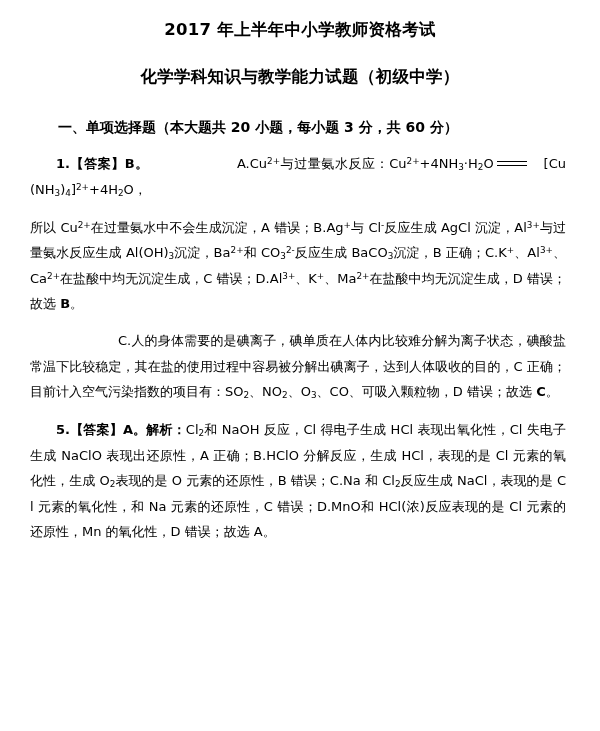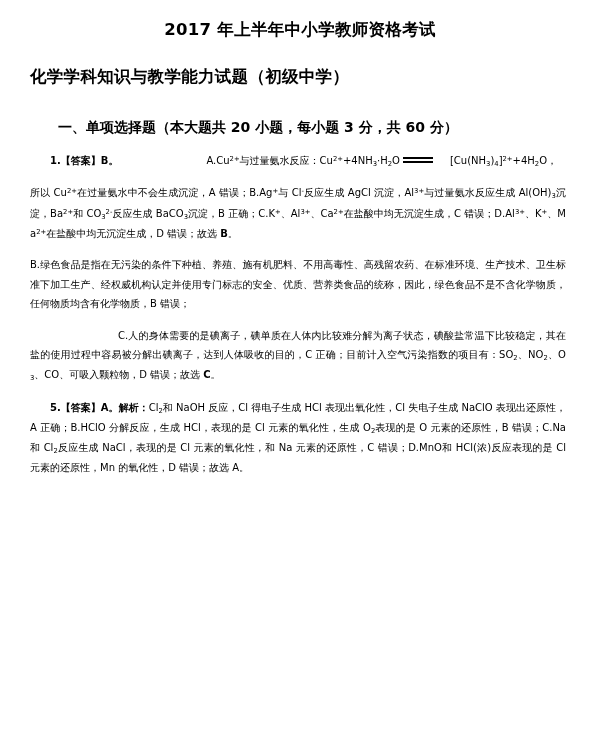--- a/index.html
+++ b/index.html
@@ -23,36 +23,36 @@
   }
   .title {
     text-align: center;
     font-weight: bold;
     font-size: 16.5px;
     letter-spacing: 0.3px;
     margin: 4px 0 0 0;
     line-height: 1.5;
   }
   .subtitle {
-    text-align: left;
+    text-align: center;
     font-weight: bold;
     font-size: 16.5px;
     letter-spacing: 0.3px;
     margin: 22px 0 0 0;
     line-height: 1.5;
   }
   .section-head {
     font-size: 14px;
     font-weight: bold;
     margin: 26px 0 0 0;
     text-indent: 2em;
     line-height: 1.7;
   }
   .para {
-    font-size: 10px;
+    font-size: 13px;
     line-height: 1.95;
     margin: 12px 4px 0 0;
     text-align: justify;
     text-justify: inter-ideograph;
     word-break: break-all;
   }
   .para.indent {
     text-indent: 2em;
   }
   .b {
@@ -106,21 +106,20 @@
 
   <div class="para indent">
     <span class="b">1.【答案】B。</span><span class="bigspace"></span><span>A.Cu<sup>2+</sup>与过量氨水反应：Cu<sup>2+</sup>+4NH<sub>3</sub>·H<sub>2</sub>O<span class="arrow"></span><span class="eqgap"></span>[Cu(NH<sub>3</sub>)<sub>4</sub>]<sup>2+</sup>+4H<sub>2</sub>O，</span>
   </div>
 
   <div class="para">
     所以 Cu<sup>2+</sup>在过量氨水中不会生成沉淀，A 错误；B.Ag<sup>+</sup>与 Cl<sup>-</sup>反应生成 AgCl 沉淀，Al<sup>3+</sup>与过量氨水反应生成 Al(OH)<sub>3</sub>沉淀，Ba<sup>2+</sup>和 CO<sub>3</sub><sup>2-</sup>反应生成 BaCO<sub>3</sub>沉淀，B 正确；C.K<sup>+</sup>、Al<sup>3+</sup>、Ca<sup>2+</sup>在盐酸中均无沉淀生成，C 错误；D.Al<sup>3+</sup>、K<sup>+</sup>、Ma<sup>2+</sup>在盐酸中均无沉淀生成，D 错误；故选 <span class="b">B</span>。
   </div>
 
 
-  <div class="para">B.绿色食品是指在无污染的条件下种植、养殖、施有机肥料、不用高毒性、高残留农药、在标准环境、生产技术、卫生标准下加工生产、经权威机构认定并使用专门标志的安全、优质、营养类食品的统称，因此，绿色食品不是不含化学物质，任何物质均含有化学物质，B 错误；</div>
 
   <div class="para">
     <span class="bigspace"></span>C.人的身体需要的是碘离子，碘单质在人体内比较难分解为离子状态，碘酸盐常温下比较稳定，其在盐的使用过程中容易被分解出碘离子，达到人体吸收的目的，C 正确；目前计入空气污染指数的项目有：SO<sub>2</sub>、NO<sub>2</sub>、O<sub>3</sub>、CO、可吸入颗粒物，D 错误；故选 <span class="b">C</span>。
   </div>
 
   <div class="para indent">
     <span class="b">5.【答案】A。解析：</span><span>Cl<sub>2</sub>和 NaOH 反应，Cl 得电子生成 HCl 表现出氧化性，Cl 失电子生成 NaClO 表现出还原性，A 正确；B.HClO 分解反应，生成 HCl，表现的是 Cl 元素的氧化性，生成 O<sub>2</sub>表现的是 O 元素的还原性，B 错误；C.Na 和 Cl<sub>2</sub>反应生成 NaCl，表现的是 Cl 元素的氧化性，和 Na 元素的还原性，C 错误；D.MnO和 HCl(浓)反应表现的是 Cl 元素的还原性，Mn 的氧化性，D 错误；故选 A。</span>
   </div>
 
 </div>

